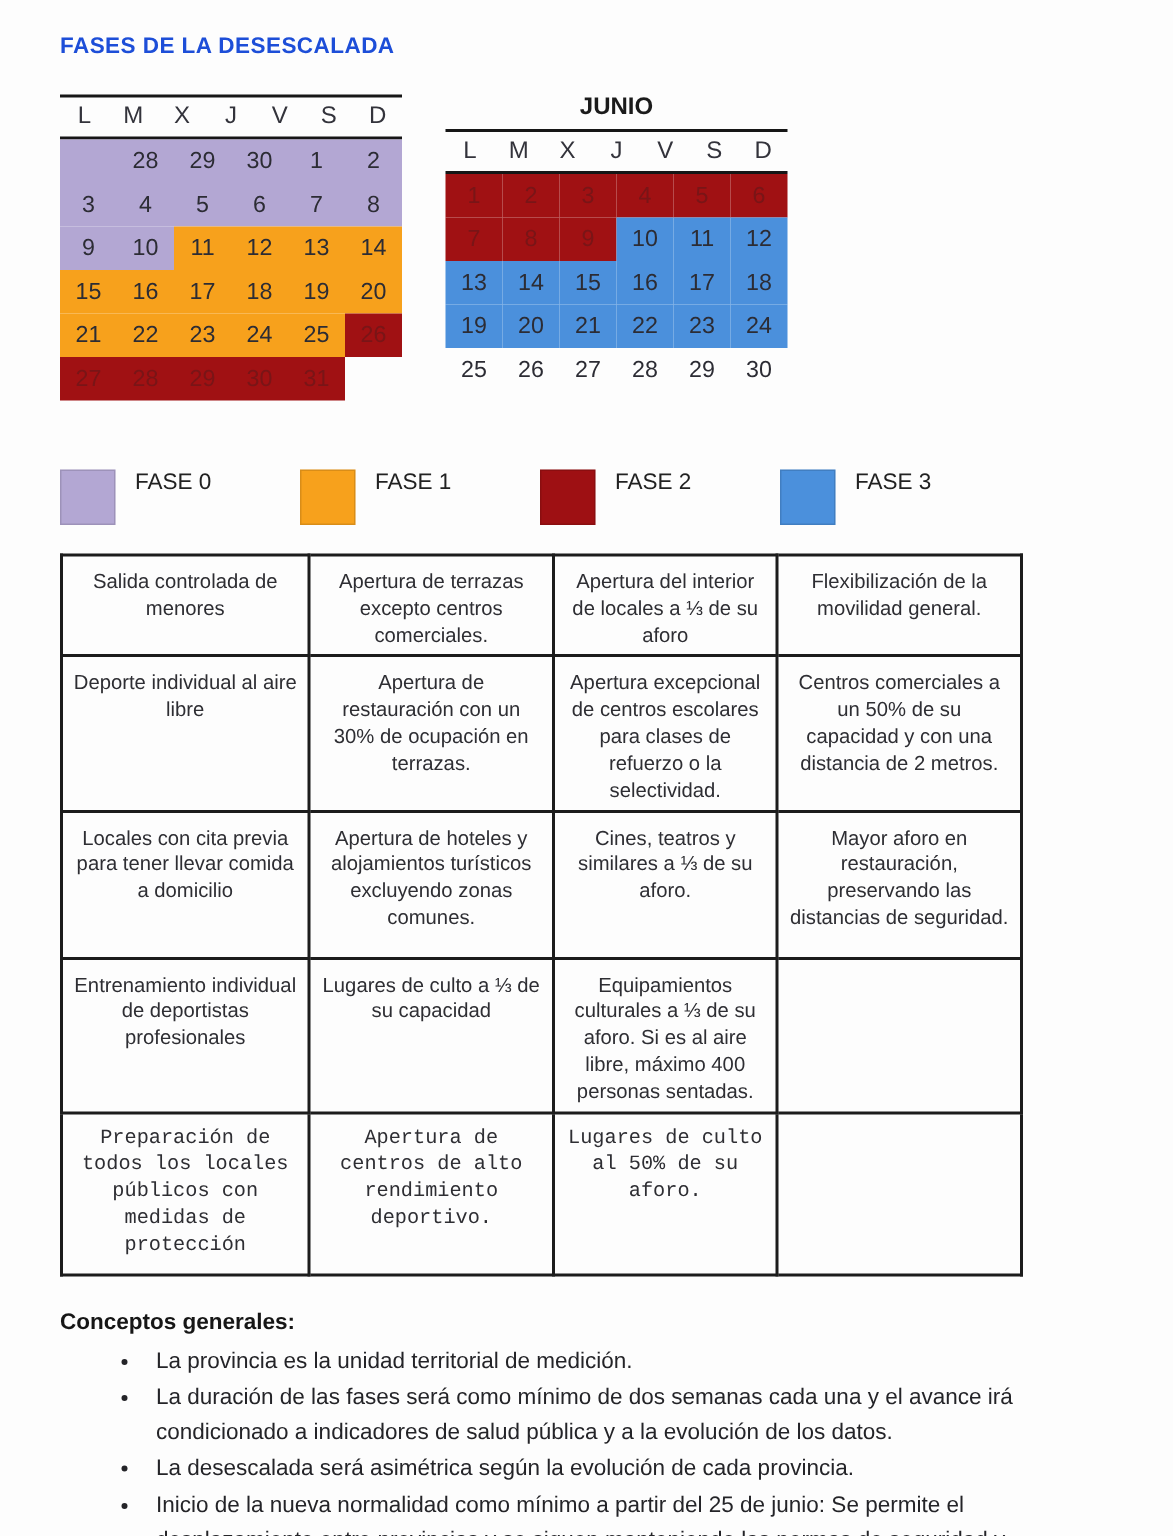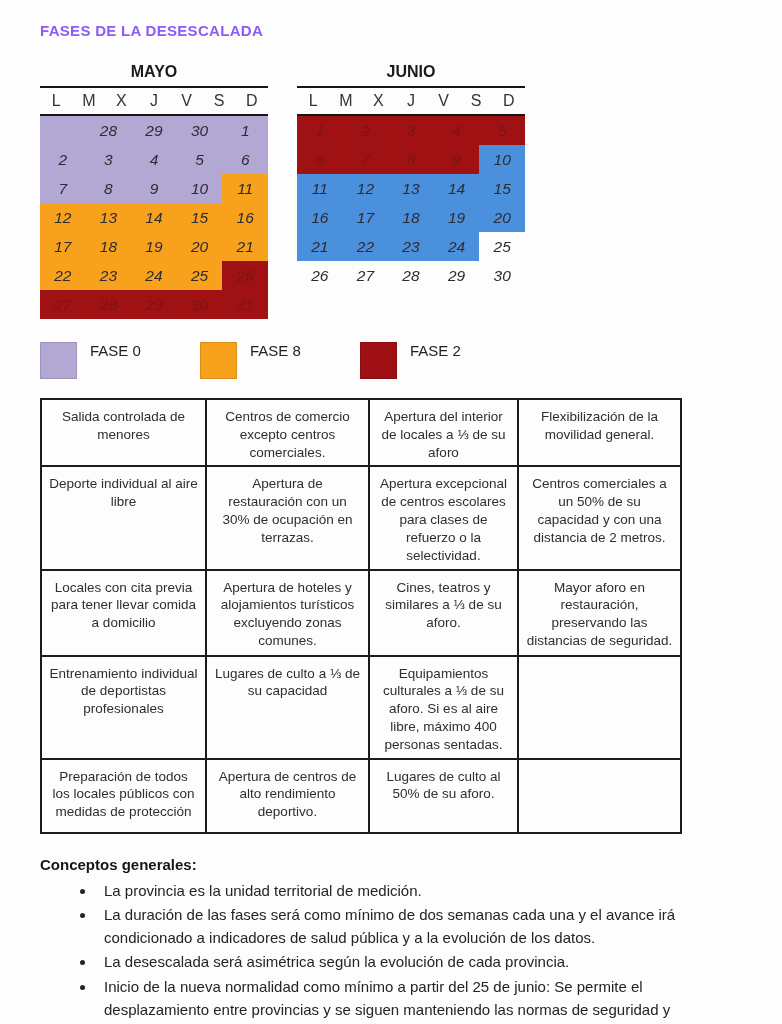--- a/index.html
+++ b/index.html
@@ -6,34 +6,34 @@
   html, body { background: #fdfdfd; }
   body {
     width: 782px; height: 1024px; overflow: hidden;
     font-family: "Liberation Sans", "DejaVu Sans", sans-serif;
     color: #222228;
   }
   .page { width: 782px; height: 1024px; position: relative; }
 
   .page-title {
     margin: 22px 0 0 40px;
-    font-size: 15px; font-weight: bold; letter-spacing: .3px; color: #8b5cf6;
+    font-size: 15px; font-weight: bold; letter-spacing: .3px; color: #1d4ed8;
   }
 
   
   .calendars { display: flex; gap: 29px; margin: 24px 0 0 40px; }
   .cal { width: 228px; }
   .cal-title { text-align: center; font-size: 16px; font-weight: bold; color: #1b1b1b; margin-bottom: 5px; }
   .cal-line { height: 2px; background: #161616; }
   .cal-days {
     display: grid; grid-template-columns: repeat(7, 1fr);
     height: 26px; align-items: center;
   }
   .cal-day { text-align: center; font-size: 16px; color: #33333b; }
-  .cal-grid { display: grid; grid-template-columns: repeat(5, 1fr); font-style: italic; }
+  .cal-grid { display: grid; grid-template-columns: repeat(6, 1fr); }
   .cell {
     height: 29px; display: flex; align-items: center; justify-content: center;
     font-size: 15.5px; color: #2c2c34;
   }
   .cell.fase2 { color: #791517; }
   .cell.none  { background: transparent; }
 
   
   .legend { display: flex; margin: 23px 0 0 40px; width: 640px; }
   .legend-item { width: 25%; display: flex; }
@@ -48,42 +48,41 @@
   table.phases td {
     border: 2px solid #1c1c1c; vertical-align: top; text-align: center;
     font-size: 13.5px; line-height: 1.32; color: #2e2e33; padding: 8px 7px 4px 7px;
   }
   table.phases td:nth-child(1) { width: 165px; }
   table.phases td:nth-child(2) { width: 163px; }
   table.phases td:nth-child(3) { width: 149px; }
   table.phases td:nth-child(4) { width: 163px; text-align: center; }
   table.phases tr:nth-child(1) td { height: 66px; }
   table.phases tr:nth-child(2) td { height: 102px; }
-  table.phases tr:nth-child(3) td { height: 86px; border-radius: 20px; }
+  table.phases tr:nth-child(3) td { height: 98px; border-radius: 20px; }
   table.phases tr:nth-child(4) td { height: 101px; }
-  table.phases tr:nth-child(5) td { height: 74px; }
+  table.phases tr:nth-child(5) td { height: 108px; font-family: Liberation Mono, monospace; }
 
   
   .concepts { margin: 22px 0 0 40px; width: 672px; }
   .concepts-title { font-size: 15px; font-weight: bold; color: #161616; }
   .concepts ul { margin: 6px 0 0 0; padding-left: 56px; }
   .concepts li {
     font-size: 15px; line-height: 1.55; color: #242428;
     padding-left: 8px; margin-bottom: 1px;
   }
 </style>
 </head>
 <body>
 
 <div class="page">
   <div class="page-title">FASES DE LA DESESCALADA</div>
 
   <div class="calendars">
       <div class="cal">
-        <div class="cal-title">MAYO</div>
         <div class="cal-line"></div>
         <div class="cal-days">
           <div class="cal-day">L</div>
           <div class="cal-day">M</div>
           <div class="cal-day">X</div>
           <div class="cal-day">J</div>
           <div class="cal-day">V</div>
           <div class="cal-day">S</div>
           <div class="cal-day">D</div>
         </div>
@@ -179,33 +178,37 @@
       </div>
     </div>
 
   <div class="legend">
       <div class="legend-item">
         <span class="legend-swatch" style="background-color: rgb(179, 167, 211);"></span>
         <span class="legend-label">FASE 0</span>
       </div>
       <div class="legend-item">
         <span class="legend-swatch" style="background-color: rgb(247, 161, 28);"></span>
-        <span class="legend-label">FASE 8</span>
+        <span class="legend-label">FASE 1</span>
       </div>
       <div class="legend-item">
         <span class="legend-swatch" style="background-color: rgb(158, 16, 19);"></span>
         <span class="legend-label">FASE 2</span>
       </div>
+      <div class="legend-item">
+        <span class="legend-swatch" style="background-color: rgb(75, 144, 220);"></span>
+        <span class="legend-label">FASE 3</span>
+      </div>
     </div>
 
   <table class="phases">
       <tbody>
         <tr>
           <td>Salida controlada de menores</td>
-          <td>Centros de comercio excepto centros comerciales.</td>
+          <td>Apertura de terrazas excepto centros comerciales.</td>
           <td>Apertura del interior de locales a ⅓ de su aforo</td>
           <td>Flexibilización de la movilidad general.</td>
         </tr>
         <tr>
           <td>Deporte individual al aire libre</td>
           <td>Apertura de restauración con un 30% de ocupación en terrazas.</td>
           <td>Apertura excepcional de centros escolares para clases de refuerzo o la selectividad.</td>
           <td>Centros comerciales a un 50% de su capacidad y con una distancia de 2 metros.</td>
         </tr>
         <tr>

